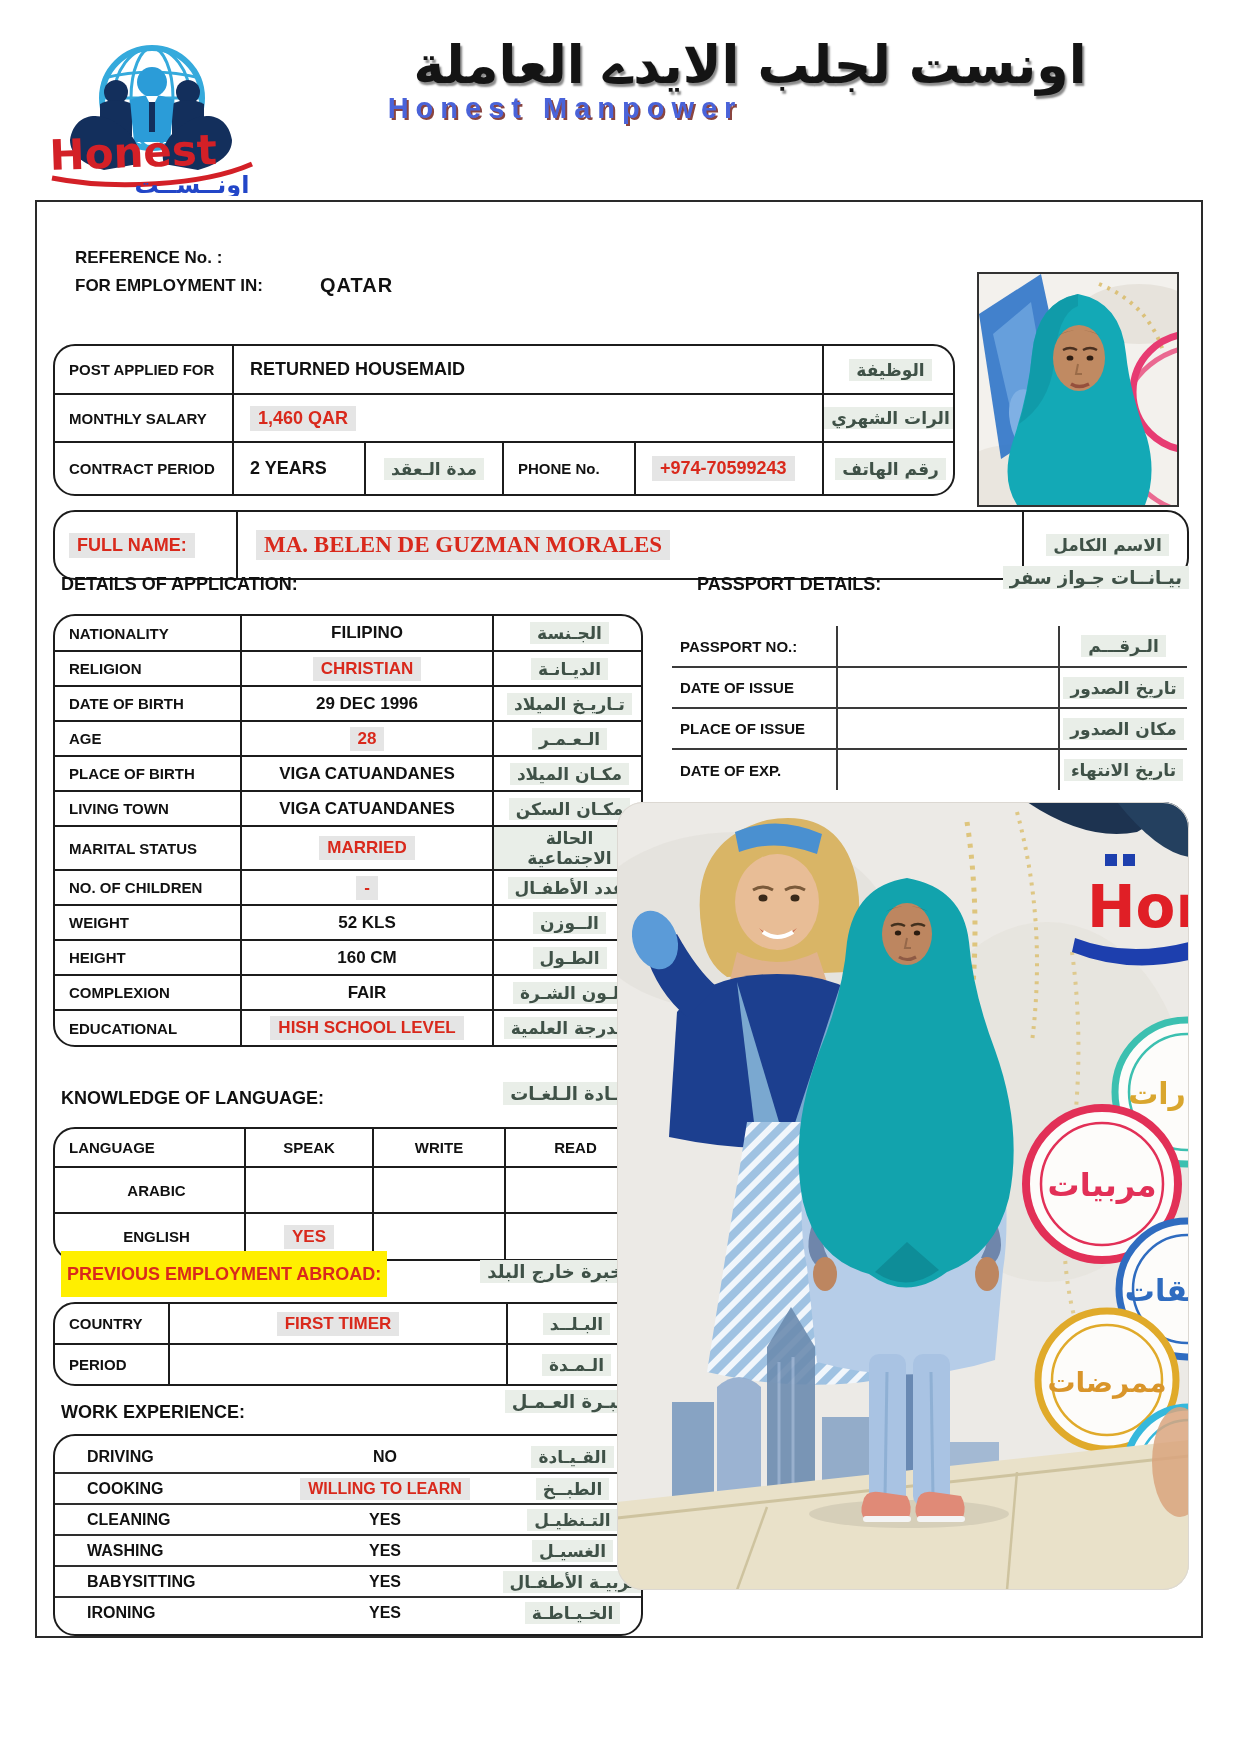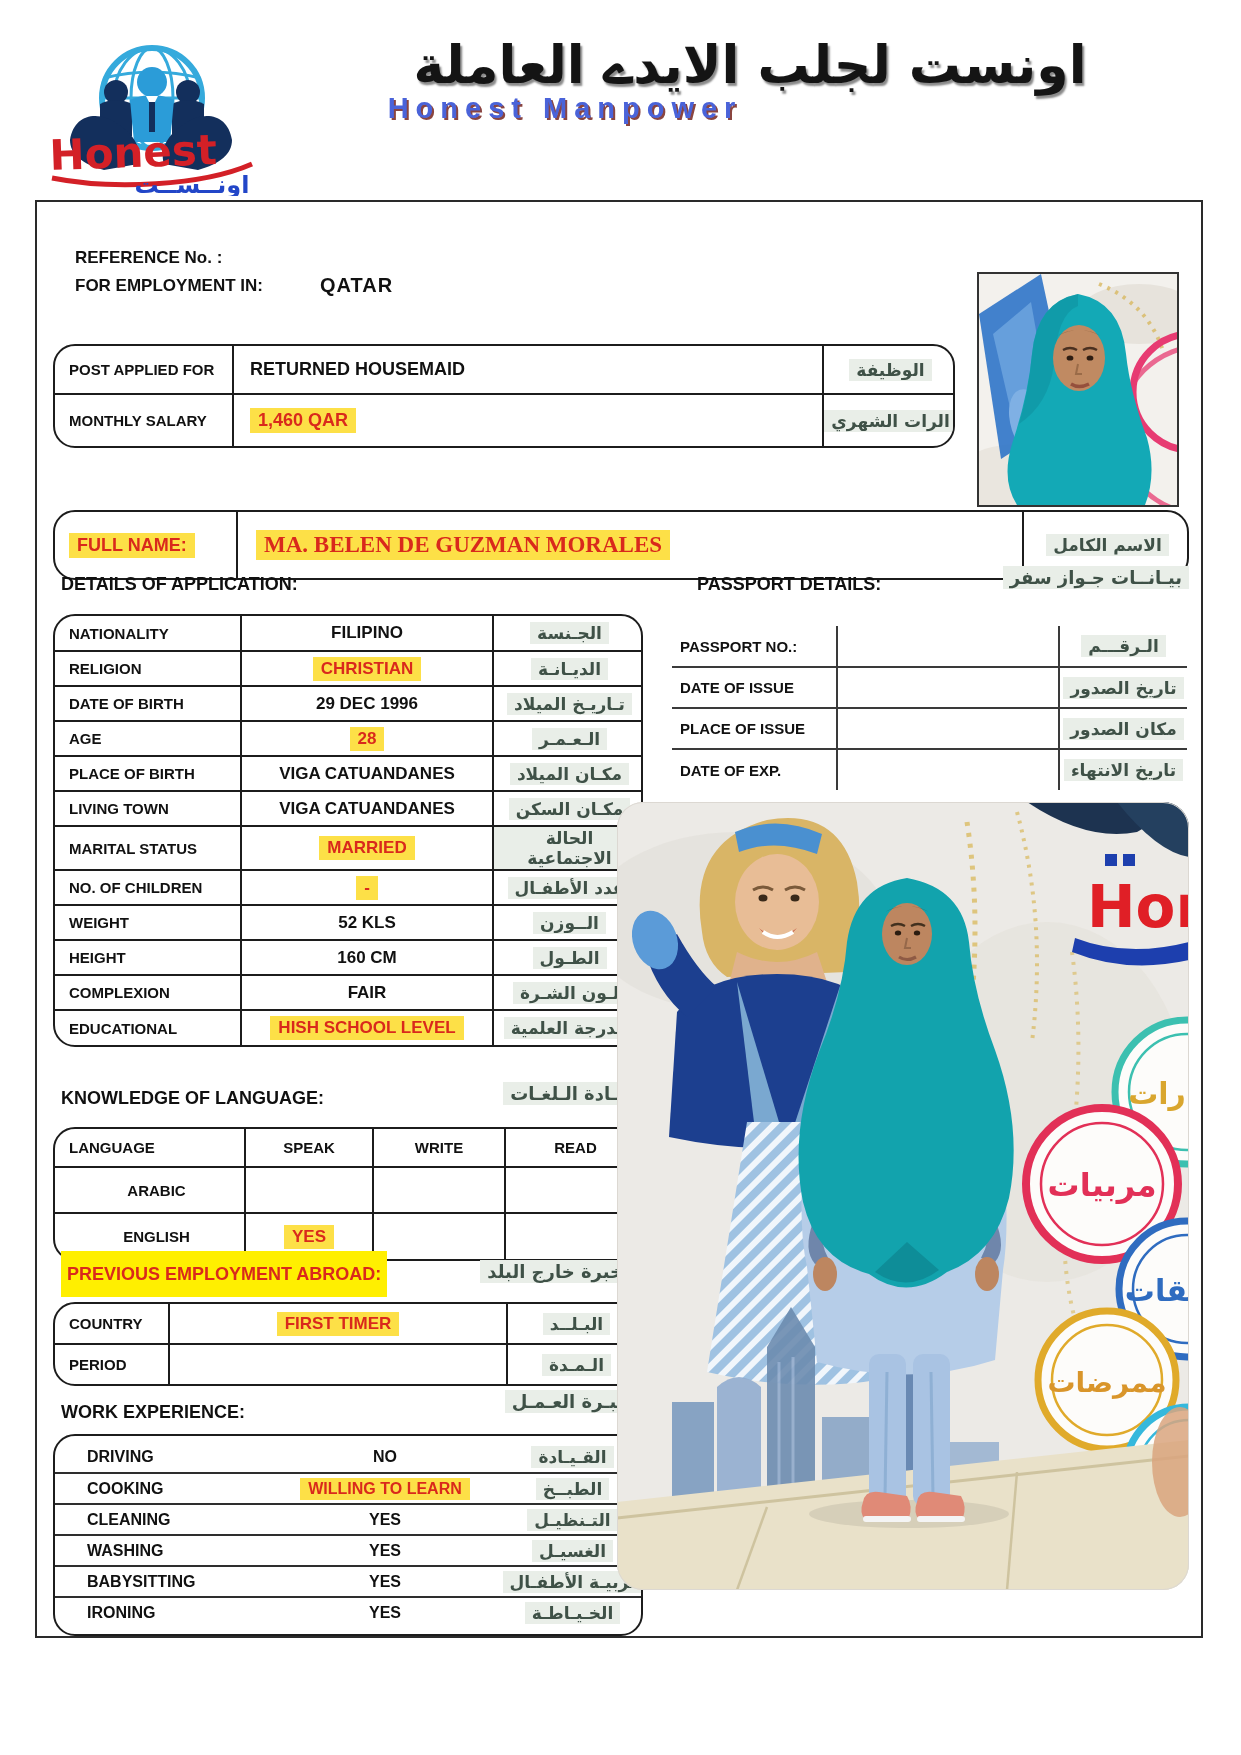--- a/index.html
+++ b/index.html
@@ -30,21 +30,21 @@
   .tbl-wrap { position:absolute; border:2px solid #1c1c1c; border-radius:22px; overflow:hidden; background:#fff; }
   table { border-collapse:collapse; border-style:hidden; width:100%; table-layout:fixed; }
   td { border:2px solid #1c1c1c; vertical-align:middle; overflow:hidden; }
   .lbl { font-size:15px; font-weight:bold; padding-left:14px; text-align:left; }
   .val { font-size:17px; font-weight:bold; text-align:center; }
   .ar  { text-align:center; }
   .ar span, .ar-head span {
     font-family:"DejaVu Sans",sans-serif; direction:rtl; font-size:17px; font-weight:bold;
     color:#3f5147; background:#e9eee8; padding:1px 7px; display:inline-block;
   }
-  .hl { background:#fde047; color:#d9291c; padding:2px 8px; display:inline-block; }
+  .hl { background:#e5e5e5; color:#d9291c; padding:2px 8px; display:inline-block; }
   
   .job-tbl { left:16px; top:142px; width:902px; }
   .job-tbl td { height:48px; }
   .job-tbl tr:last-child td { height:52px; }
   .job-tbl .val { text-align:left; padding-left:16px; font-size:18px; }
   
   .name-tbl { left:16px; top:308px; width:1136px; }
   .name-tbl td { height:66px; }
   .name-lbl span { font-size:18px; font-weight:bold; }
   .name-val span { font-family:"Liberation Serif","DejaVu Serif",serif; font-size:23px; font-weight:bold; }
@@ -155,20 +155,28 @@
         <tbody>
             <tr>
           <td class="lbl">POST APPLIED FOR</td>
           <td class="val" colspan="4">RETURNED HOUSEMAID</td>
           <td class="ar"><span dir="rtl">الوظيفة</span></td>
         </tr>
         <tr>
           <td class="lbl">MONTHLY SALARY</td>
           <td class="val" colspan="4"><span class="hl">1,460 QAR</span></td>
           <td class="ar"><span dir="rtl">الرات الشهري</span></td>
+        </tr>
+        <tr>
+          <td class="lbl">CONTRACT PERIOD</td>
+          <td class="val">2 YEARS</td>
+          <td class="ar"><span dir="rtl">مدة الـعقد</span></td>
+          <td class="lbl" style="font-weight:600;">PHONE No.</td>
+          <td class="val"><span class="hl">+974-70599243</span></td>
+          <td class="ar"><span dir="rtl">رقم الهاتف</span></td>
         </tr>
       </tbody>
         </table>
     </div>
 
     <div class="tbl-wrap name-tbl">
       <table>
         <colgroup>
             <col style="width:182px">
             <col style="width:786px">

